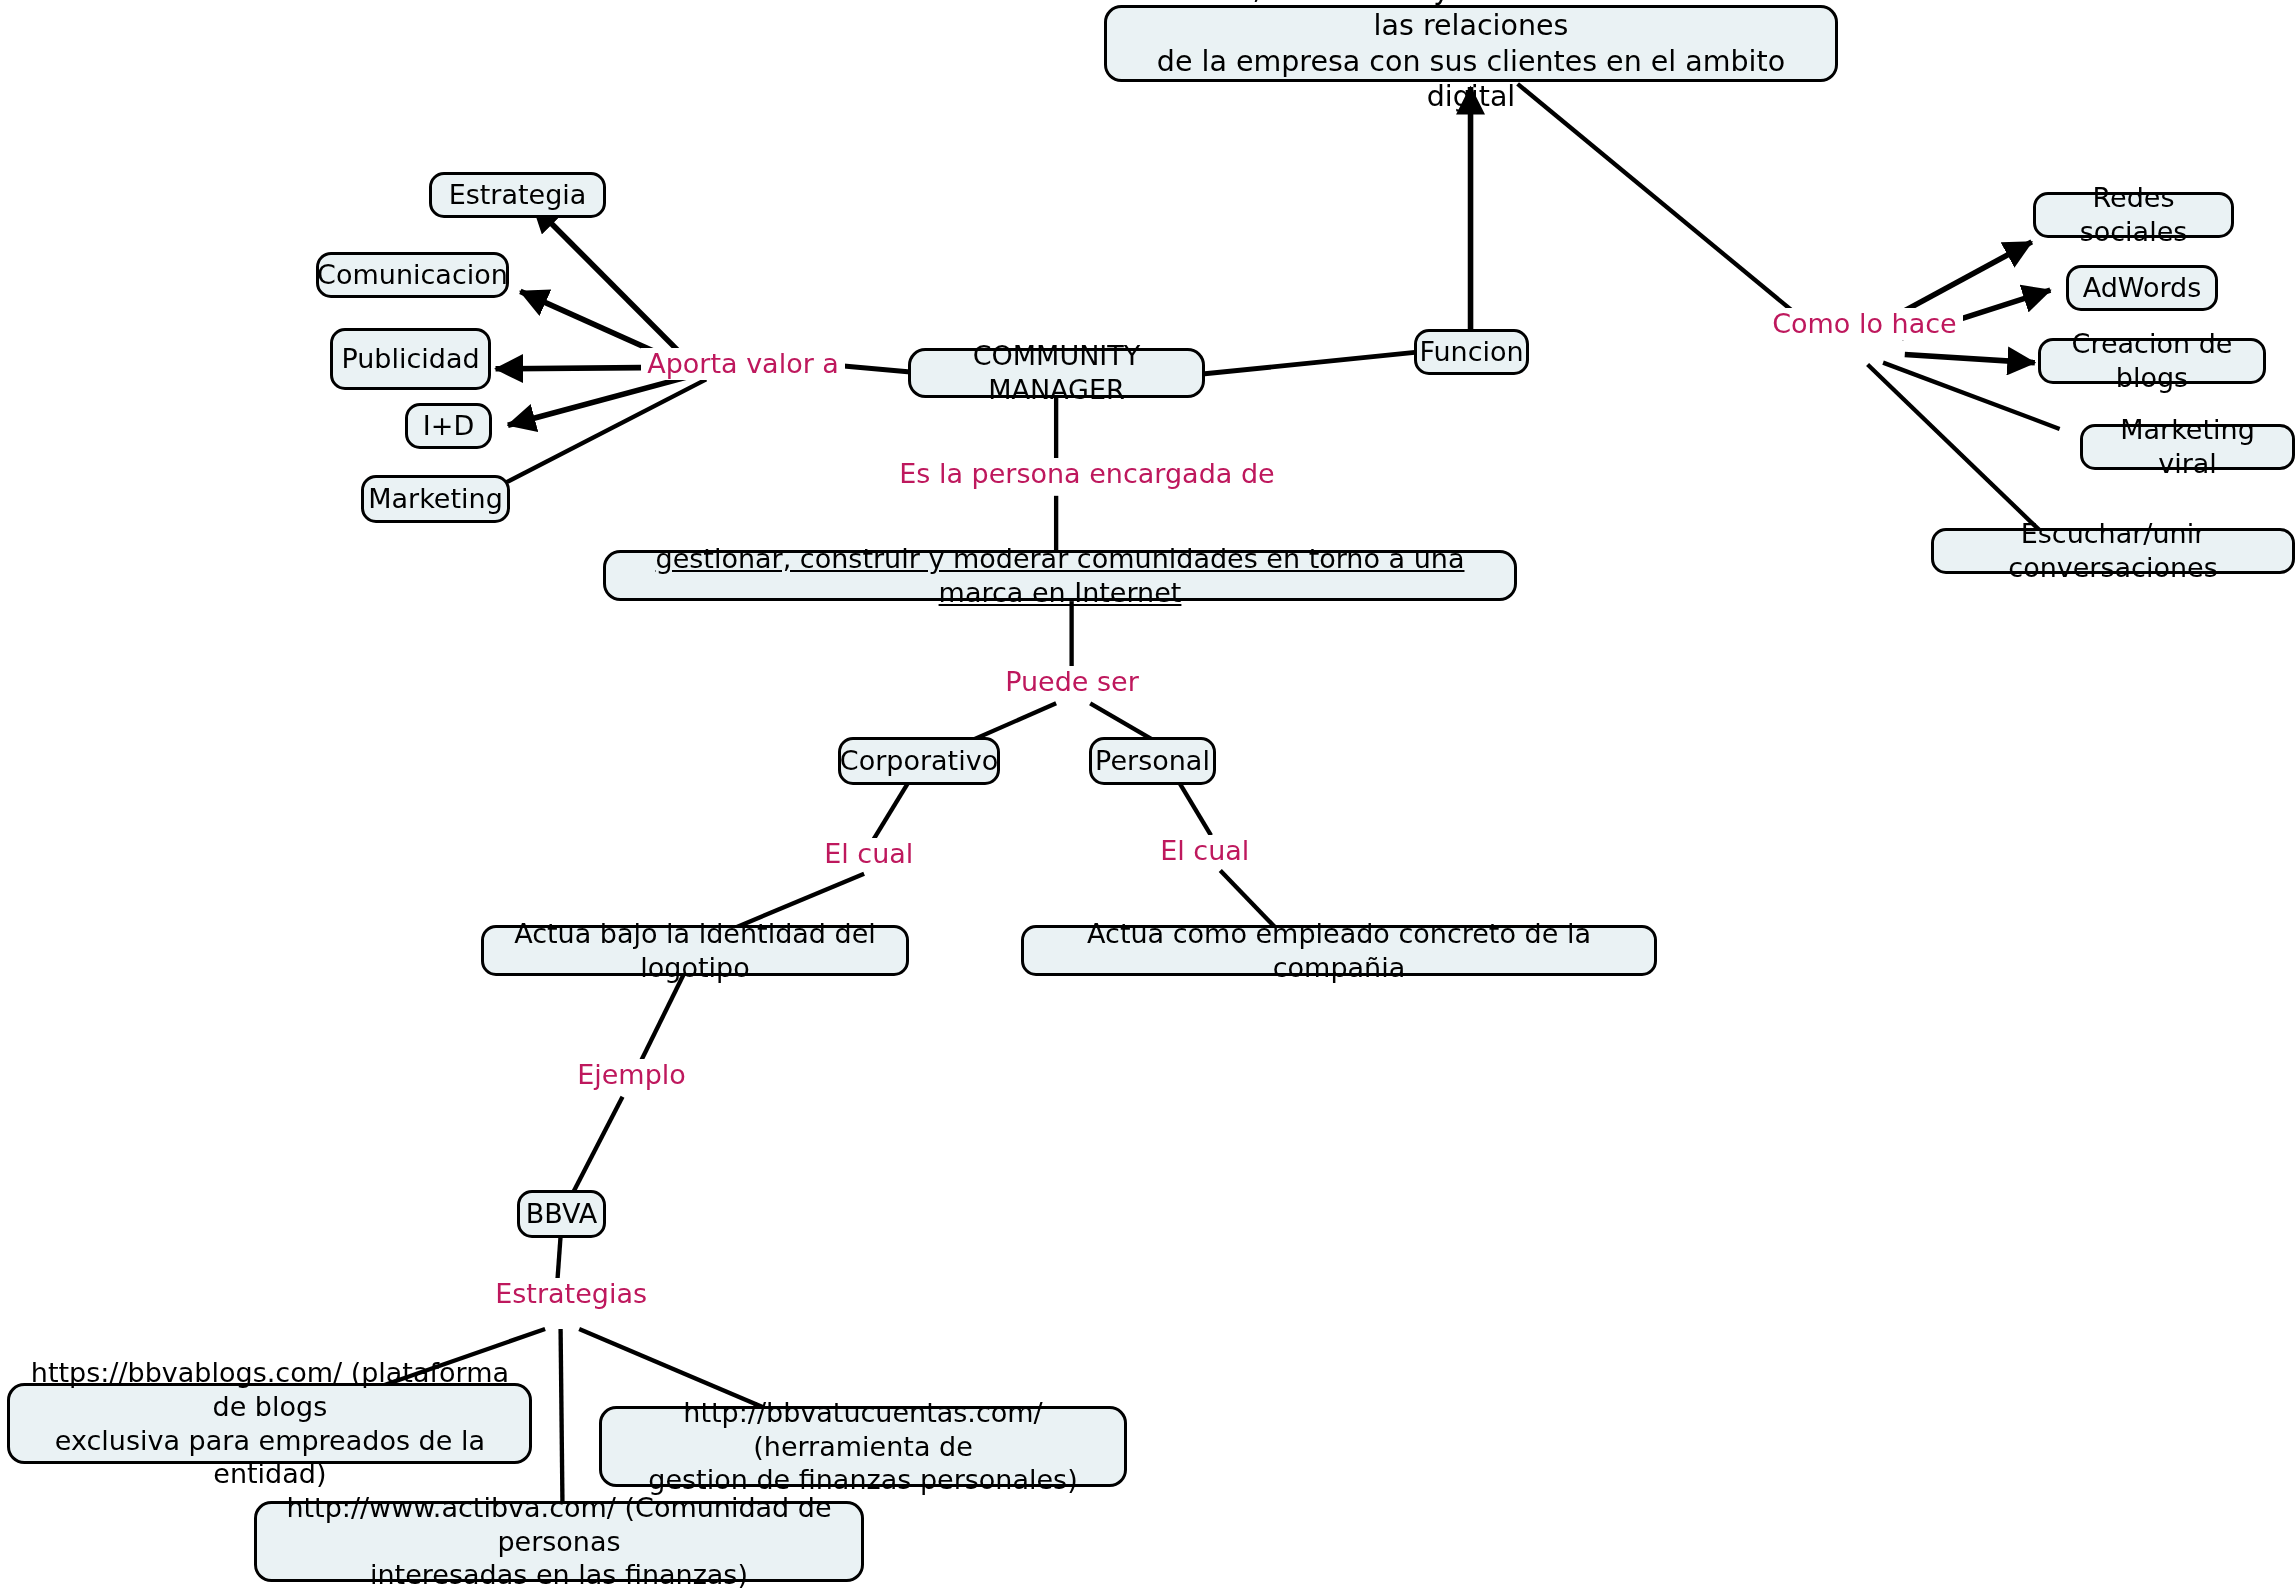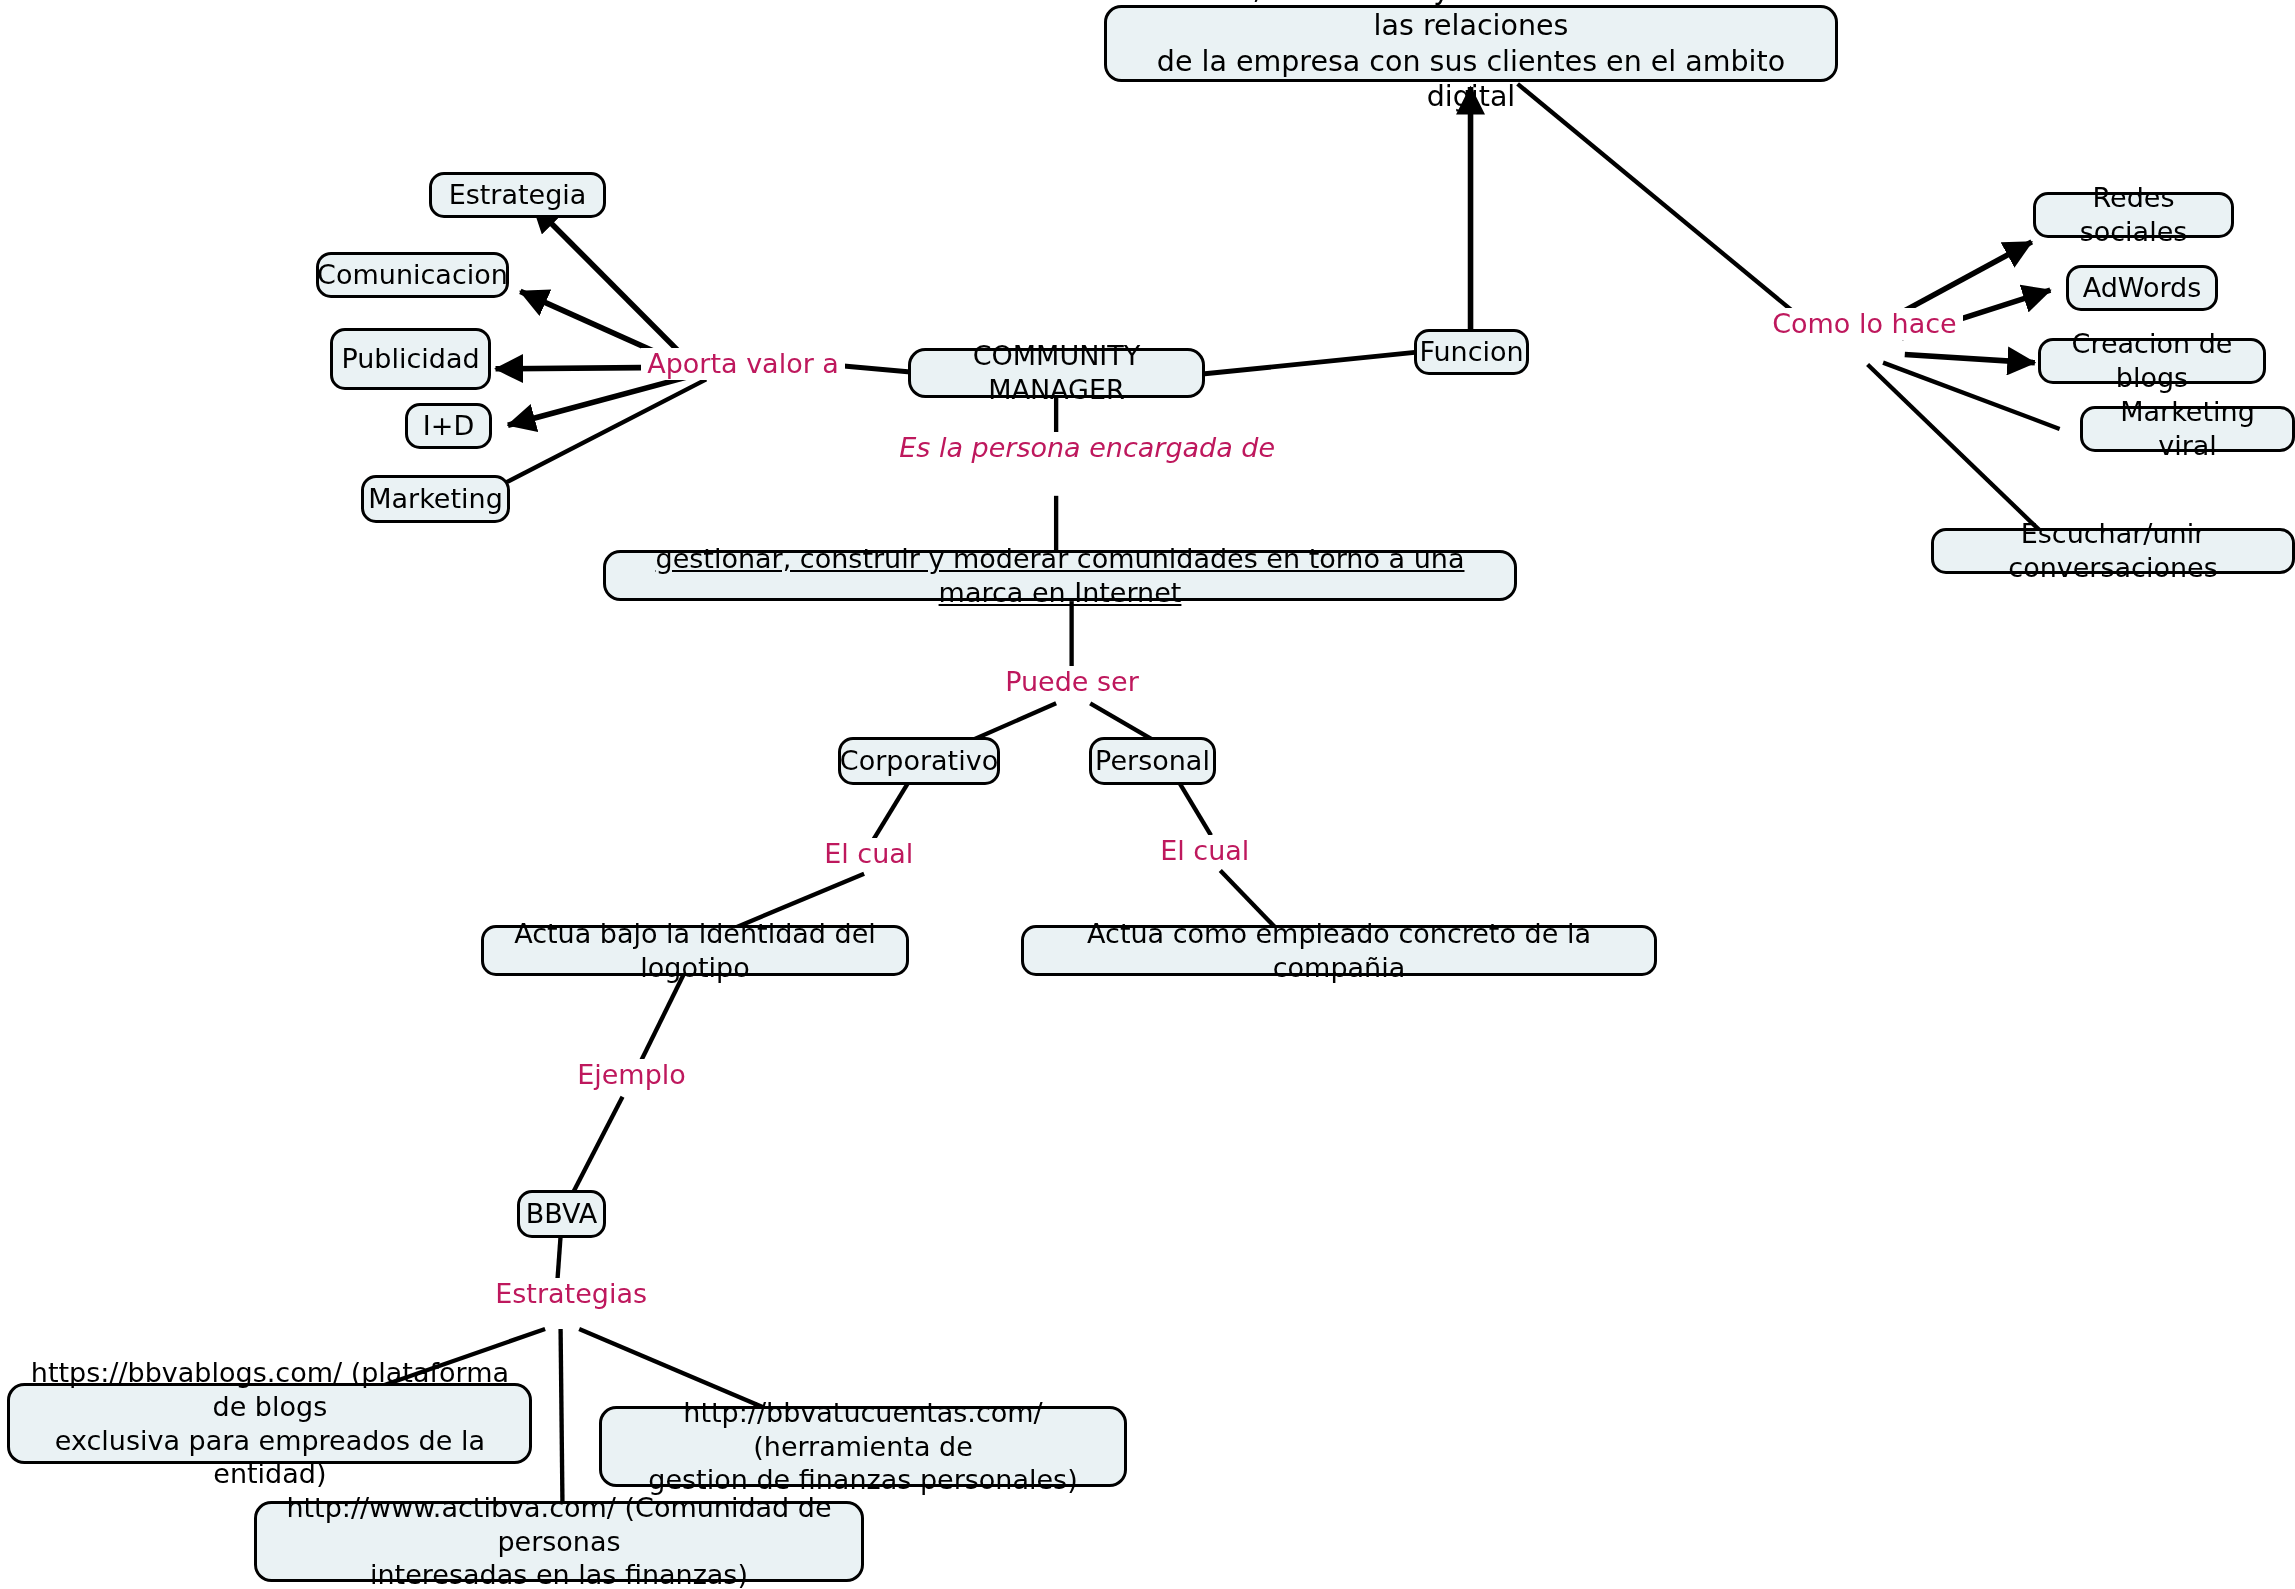--- a/index.html
+++ b/index.html
@@ -119,21 +119,21 @@
   <div class="node" style="left:908px; top:348px; width:297px; height:50px;">COMMUNITY MANAGER</div>
 
   <div class="node small" style="left:1414px; top:329px; width:115px; height:46px;">Funcion</div>
 
   <div class="node small" style="left:2033px; top:192px; width:201px; height:46px;">Redes sociales</div>
 
   <div class="node small" style="left:2066px; top:265px; width:152px; height:46px;">AdWords</div>
 
   <div class="node small" style="left:2038px; top:338px; width:228px; height:46px;">Creacion de blogs</div>
 
-  <div class="node small" style="left:2080px; top:406px; width:215px; height:46px;">Marketing viral</div>
+  <div class="node small" style="left:2080px; top:424px; width:215px; height:46px;">Marketing viral</div>
 
   <div class="node small" style="left:1931px; top:528px; width:364px; height:46px;">Escuchar/unir conversaciones</div>
 
   <div class="node" style="left:603px; top:550px; width:914px; height:51px;text-decoration:underline;">gestionar, construir y moderar comunidades en torno a una marca en Internet</div>
 
   <div class="node small" style="left:838px; top:737px; width:162px; height:48px;">Corporativo</div>
 
   <div class="node small" style="left:1089px; top:737px; width:127px; height:48px;">Personal</div>
 
   <div class="node small" style="left:481px; top:925px; width:428px; height:51px;">Actua bajo la identidad del logotipo</div>
@@ -148,21 +148,21 @@
   <div class="node" style="left:599px; top:1406px; width:528px; height:81px;">http://bbvatucuentas.com/ (herramienta de
 gestion de finanzas personales)</div>
 
   <div class="node" style="left:254px; top:1501px; width:610px; height:81px;">http://www.actibva.com/ (Comunidad de personas
 interesadas en las finanzas)</div>
 
   <div class="linklabel" style="left:641px; top:348px;">Aporta valor a</div>
 
   <div class="linklabel" style="left:1766px; top:308px;">Como lo hace</div>
 
-  <div class="linklabel" style="left:893px; top:432px;font-style:italic;">Es la persona encargada de</div>
+  <div class="linklabel" style="left:893px; top:458px;">Es la persona encargada de</div>
 
   <div class="linklabel" style="left:999px; top:666px;">Puede ser</div>
 
   <div class="linklabel" style="left:818px; top:838px;">El cual</div>
 
   <div class="linklabel" style="left:1154px; top:835px;">El cual</div>
 
   <div class="linklabel" style="left:571px; top:1059px;">Ejemplo</div>
 
   <div class="linklabel" style="left:489px; top:1278px;">Estrategias</div>

